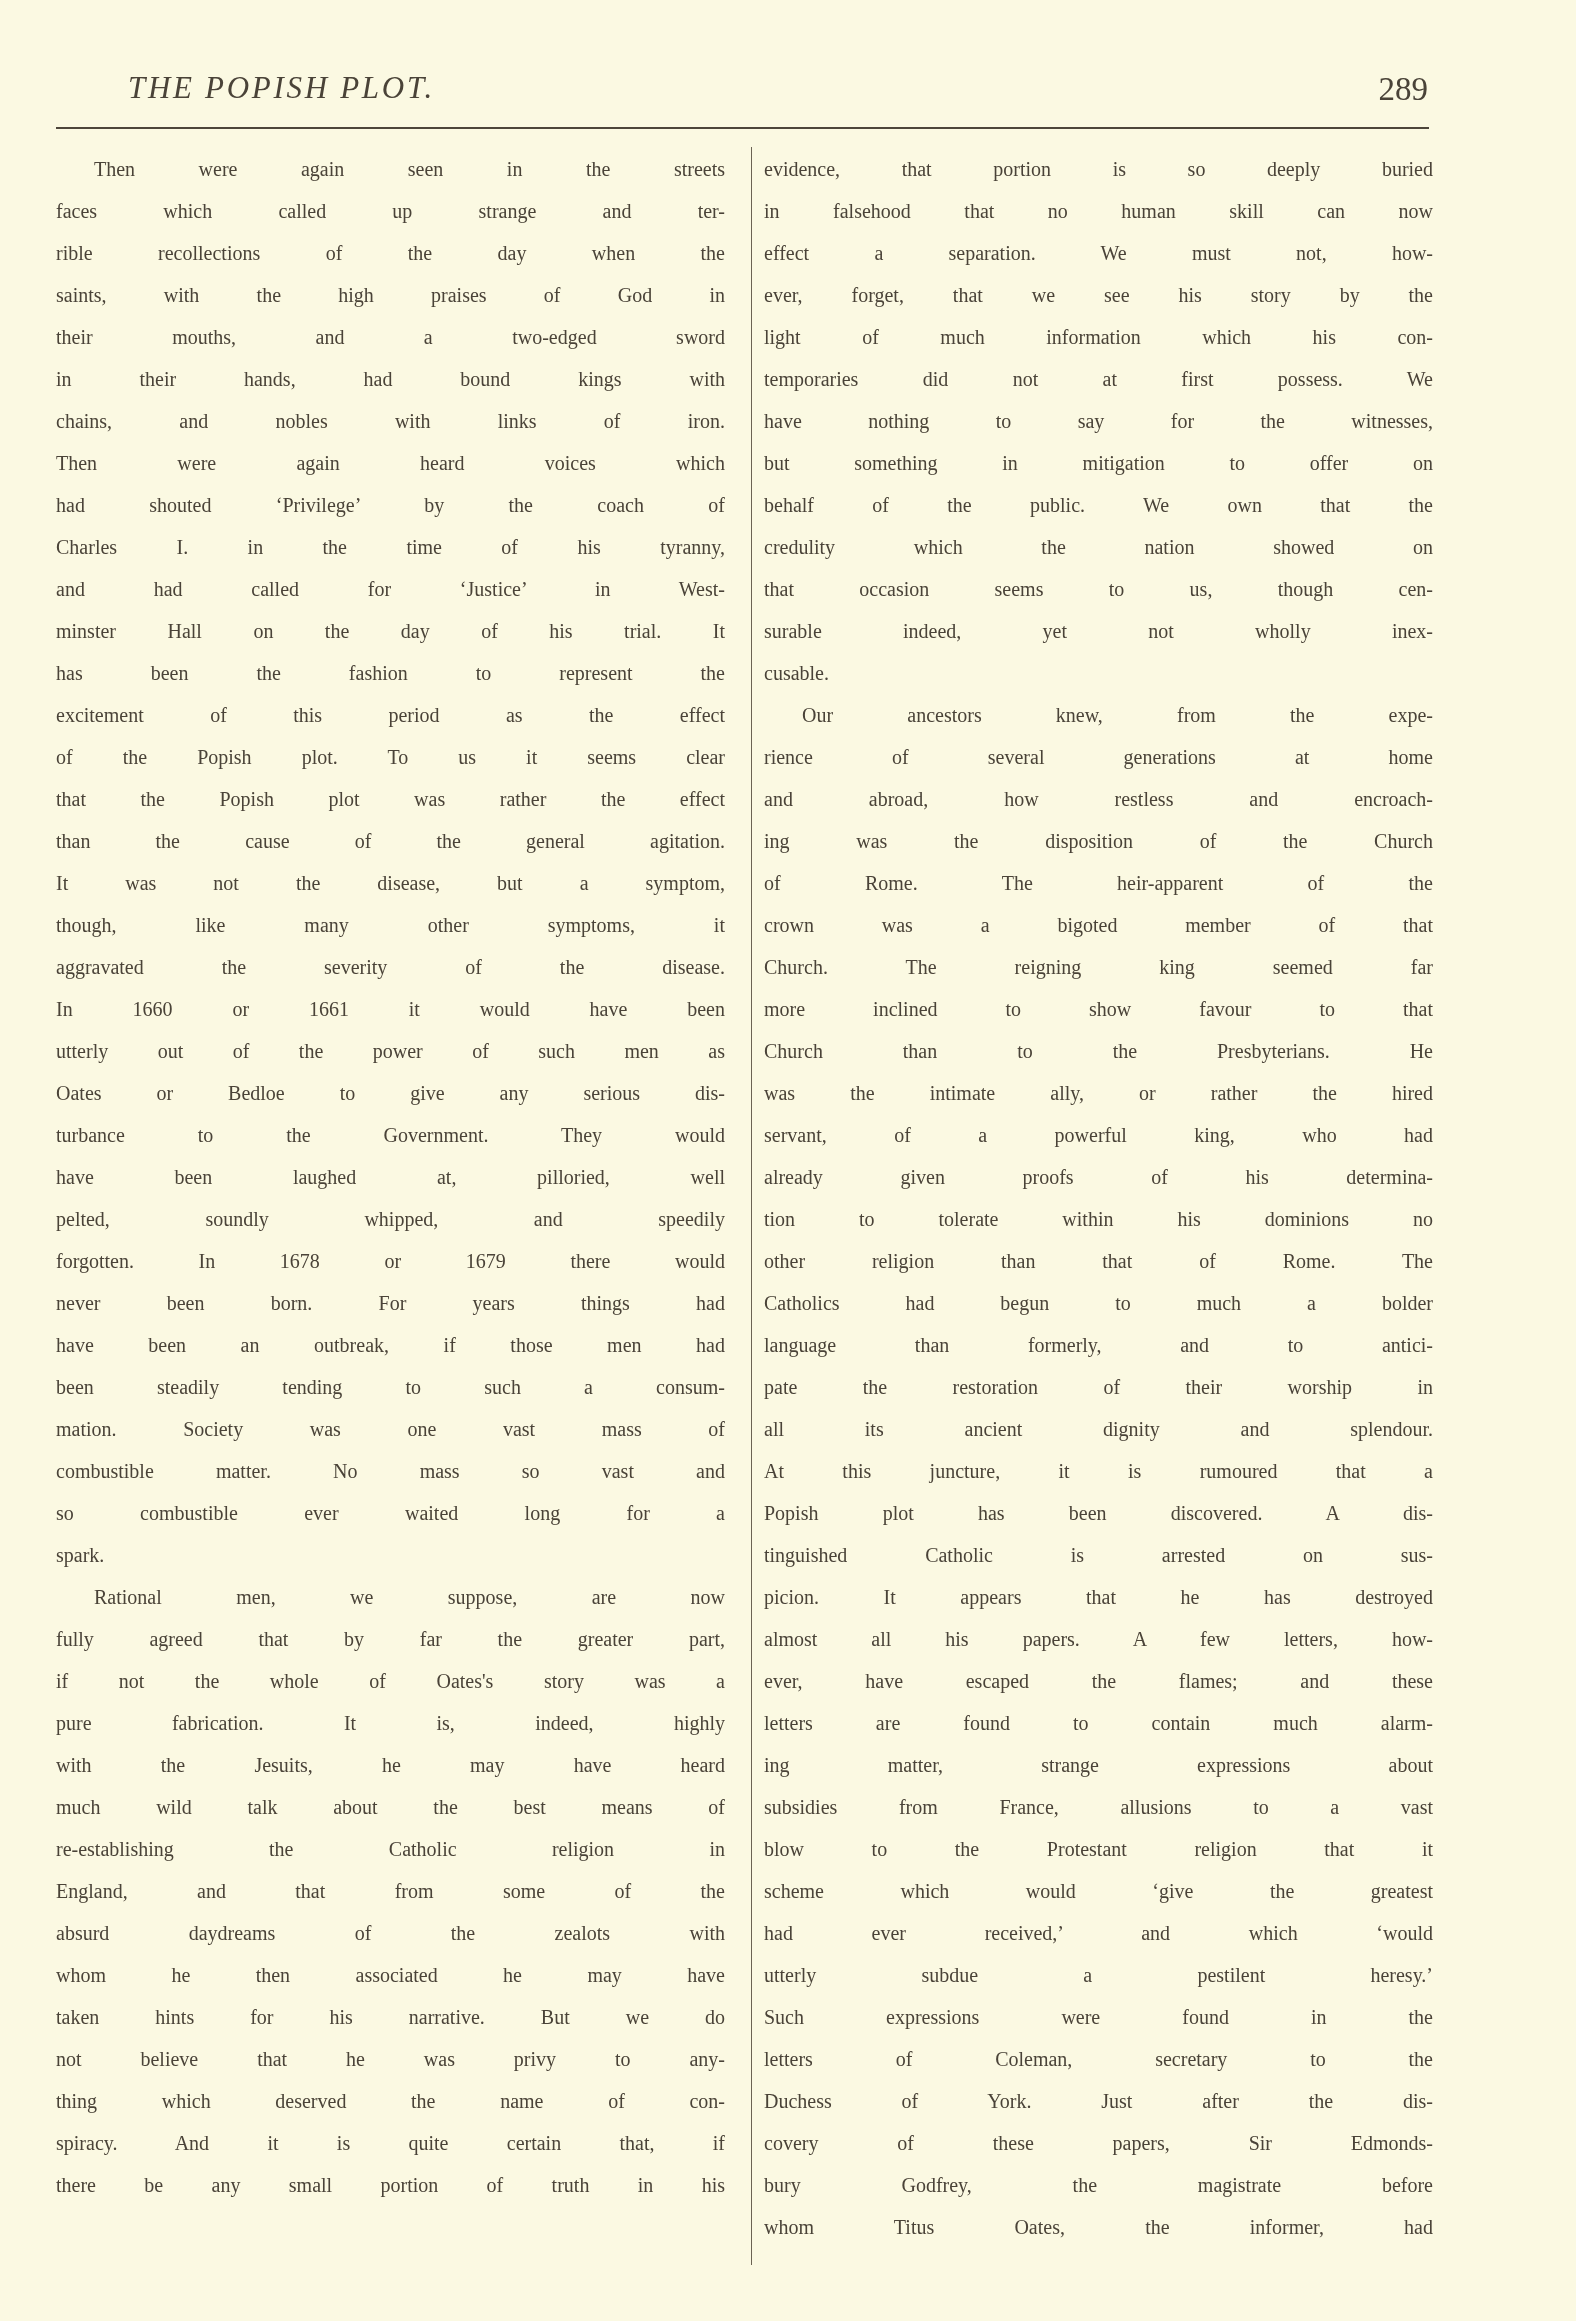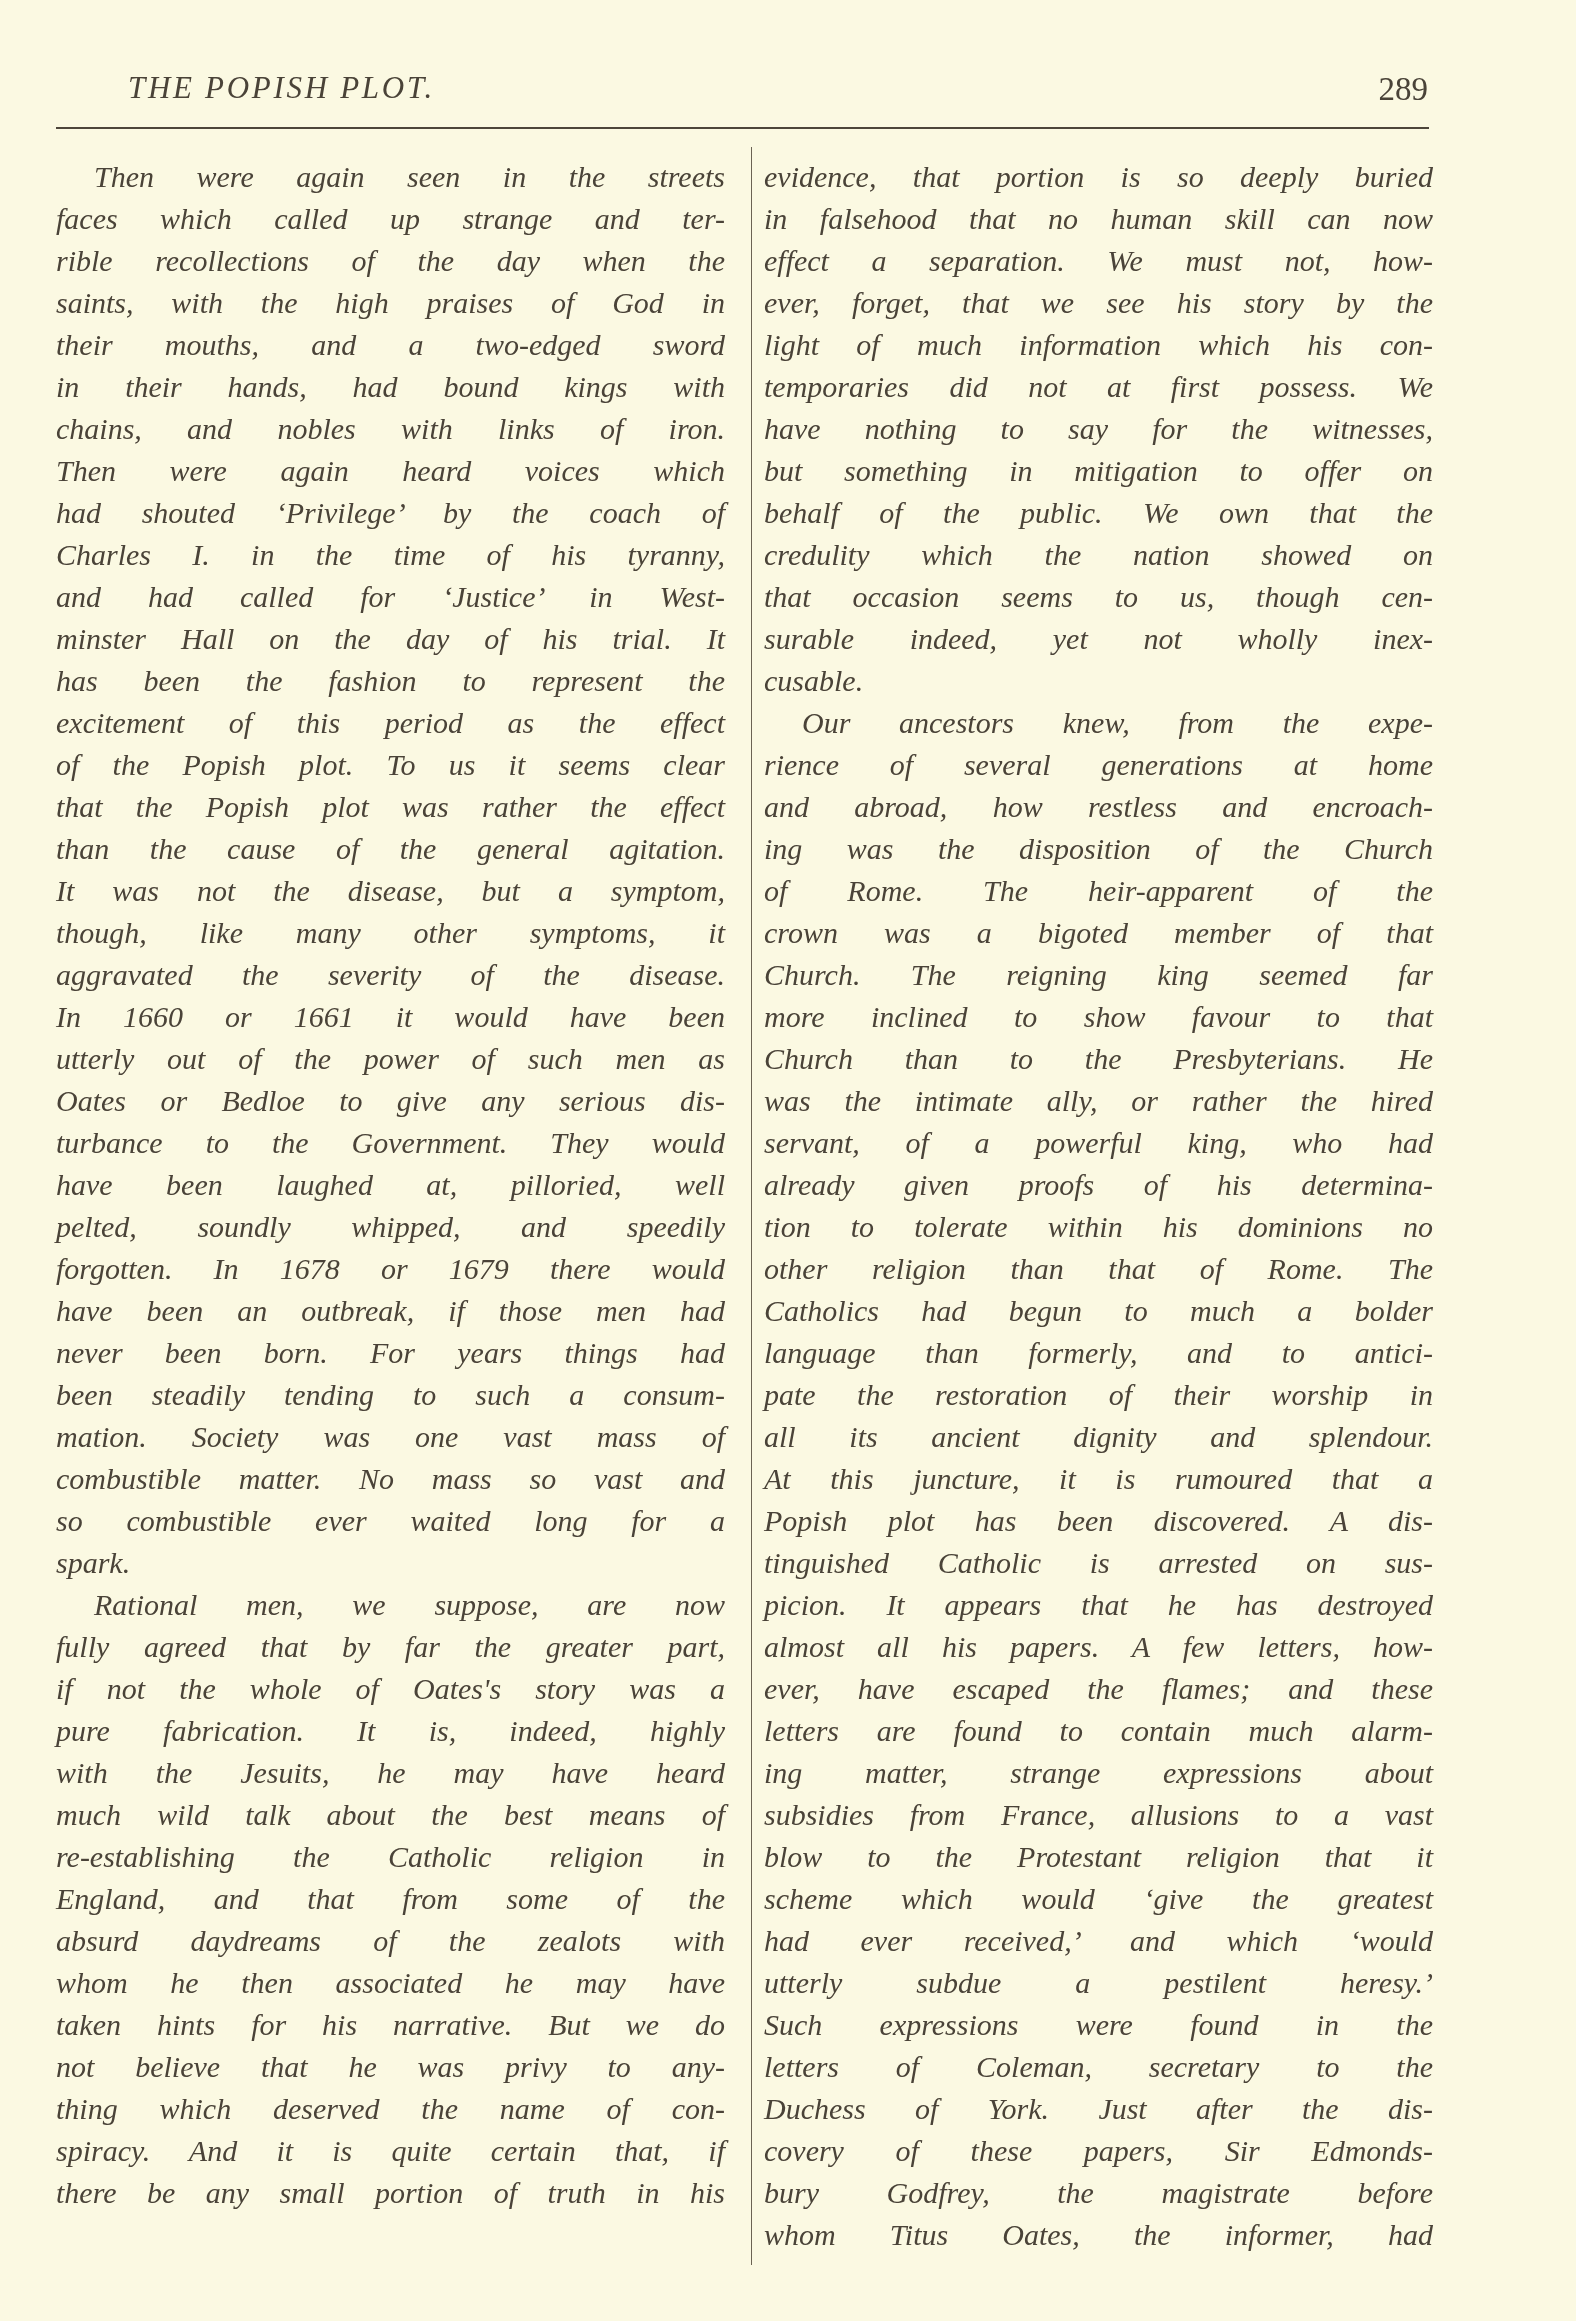--- a/index.html
+++ b/index.html
@@ -23,22 +23,22 @@
   }
   .head-rule {
     position: absolute; top: 127px; left: 56px; width: 1373px; height: 0;
     border-top: 2.7px solid #4d463a;
   }
   .column-divider {
     position: absolute; top: 147px; left: 751px; width: 0; height: 2118px;
     border-left: 1.8px solid #6b6353;
   }
   .column {
-    position: absolute; top: 156px; width: 669px;
-    font-size: 30px; line-height: 42px; text-align: justify; font-style: italic;
+    position: absolute; top: 148px; width: 669px;
+    font-size: 20px; line-height: 42px; text-align: justify;
   }
   .column.left { left: 56px; }
   .column.right { left: 764px; }
   .line { display: block; white-space: nowrap; text-align: justify; text-align-last: justify; height: 42px; }
   .line.last { text-align-last: left; }
   .line.indent { padding-left: 38px; }
 </style>
 </head>
 <body>
 
@@ -70,22 +70,22 @@
     <span class="line">It was not the disease, but a symptom,</span>
     <span class="line">though, like many other symptoms, it</span>
     <span class="line">aggravated the severity of the disease.</span>
     <span class="line">In 1660 or 1661 it would have been</span>
     <span class="line">utterly out of the power of such men as</span>
     <span class="line">Oates or Bedloe to give any serious dis-</span>
     <span class="line">turbance to the Government.  They would</span>
     <span class="line">have been laughed at, pilloried, well</span>
     <span class="line">pelted, soundly whipped, and speedily</span>
     <span class="line">forgotten.  In 1678 or 1679 there would</span>
+    <span class="line">never been born.  For years things had</span>
     <span class="line">have been an outbreak, if those men had</span>
-    <span class="line">never been born.  For years things had</span>
     <span class="line">been steadily tending to such a consum-</span>
     <span class="line">mation.  Society was one vast mass of</span>
     <span class="line">combustible matter.  No mass so vast and</span>
     <span class="line">so combustible ever waited long for a</span>
     <span class="line last">spark.</span>
     <span class="line indent">Rational men, we suppose, are now</span>
     <span class="line">fully agreed that by far the greater part,</span>
     <span class="line">if not the whole of Oates's story was a</span>
     <span class="line">pure fabrication.  It is, indeed, highly</span>
     <span class="line">with the Jesuits, he may have heard</span>

